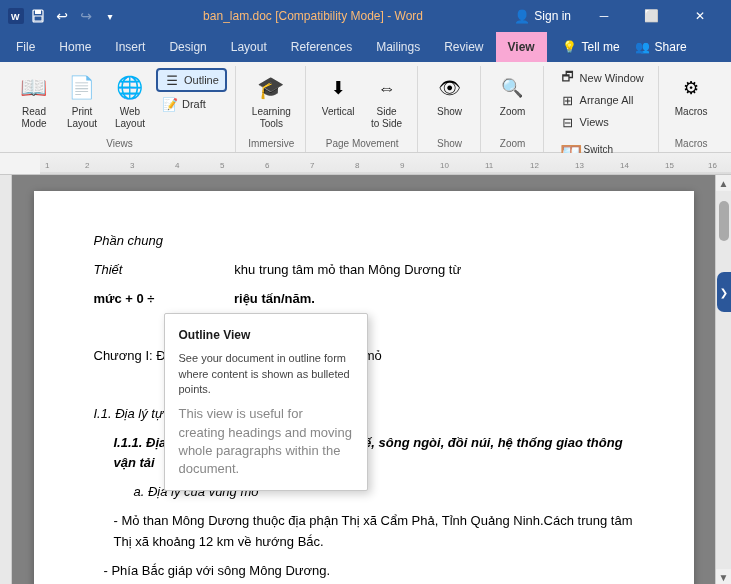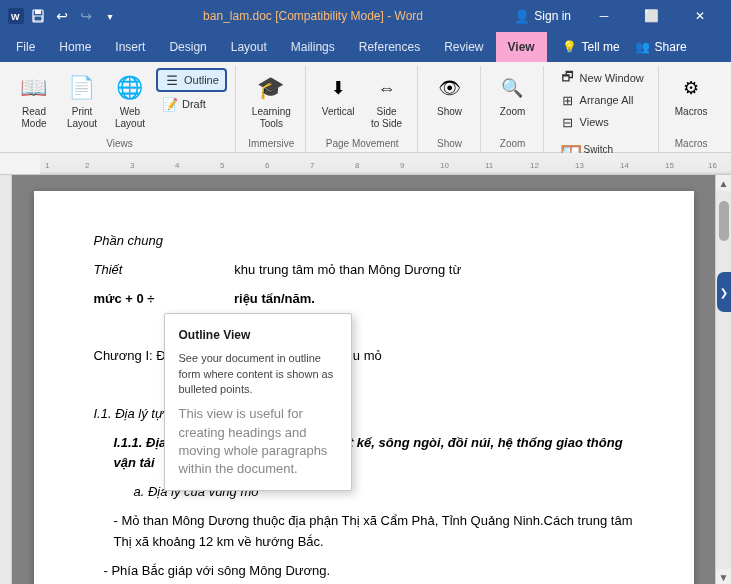--- a/index.html
+++ b/index.html
@@ -58,21 +58,21 @@
 
     
     .outline-popup {
       position: absolute;
       top: 122px;
       left: 130px;
       background: white;
       border: 1px solid #c8c8c8;
       box-shadow: 3px 3px 10px rgba(0,0,0,0.2);
       padding: 12px 14px;
-      width: 188px;
+      width: 204px;
       z-index: 100;
       border-radius: 2px;
     }
     .outline-popup-title { font-size: 12px; font-weight: 600; color: #1a1a1a; margin-bottom: 6px; }
     .outline-popup-desc { font-size: 11px; color: #444; line-height: 1.4; margin-bottom: 8px; }
     .outline-popup-desc2 { font-size: 13px; color: #888; line-height: 1.4; }
 
     
     .doc-para { margin-bottom: 8px; }
     .doc-para.italic { font-style: italic; }
@@ -119,22 +119,22 @@
   </div>
 </div>
 
 <div class="ribbon">
   <div class="ribbon-tabs">
     <div class="ribbon-tab">File</div>
     <div class="ribbon-tab">Home</div>
     <div class="ribbon-tab">Insert</div>
     <div class="ribbon-tab">Design</div>
     <div class="ribbon-tab">Layout</div>
+    <div class="ribbon-tab">References</div>
     <div class="ribbon-tab">Mailings</div>
-    <div class="ribbon-tab">References</div>
     <div class="ribbon-tab">Review</div>
     <div class="ribbon-tab active">View</div>
     <div class="tell-me" style="margin-left:8px;">
       <span style="font-size:12px;">💡</span>
       <span>Tell me</span>
     </div>
     <div class="tell-me">
       <span style="font-size:12px;">👥</span>
       <span>Share</span>
     </div>

